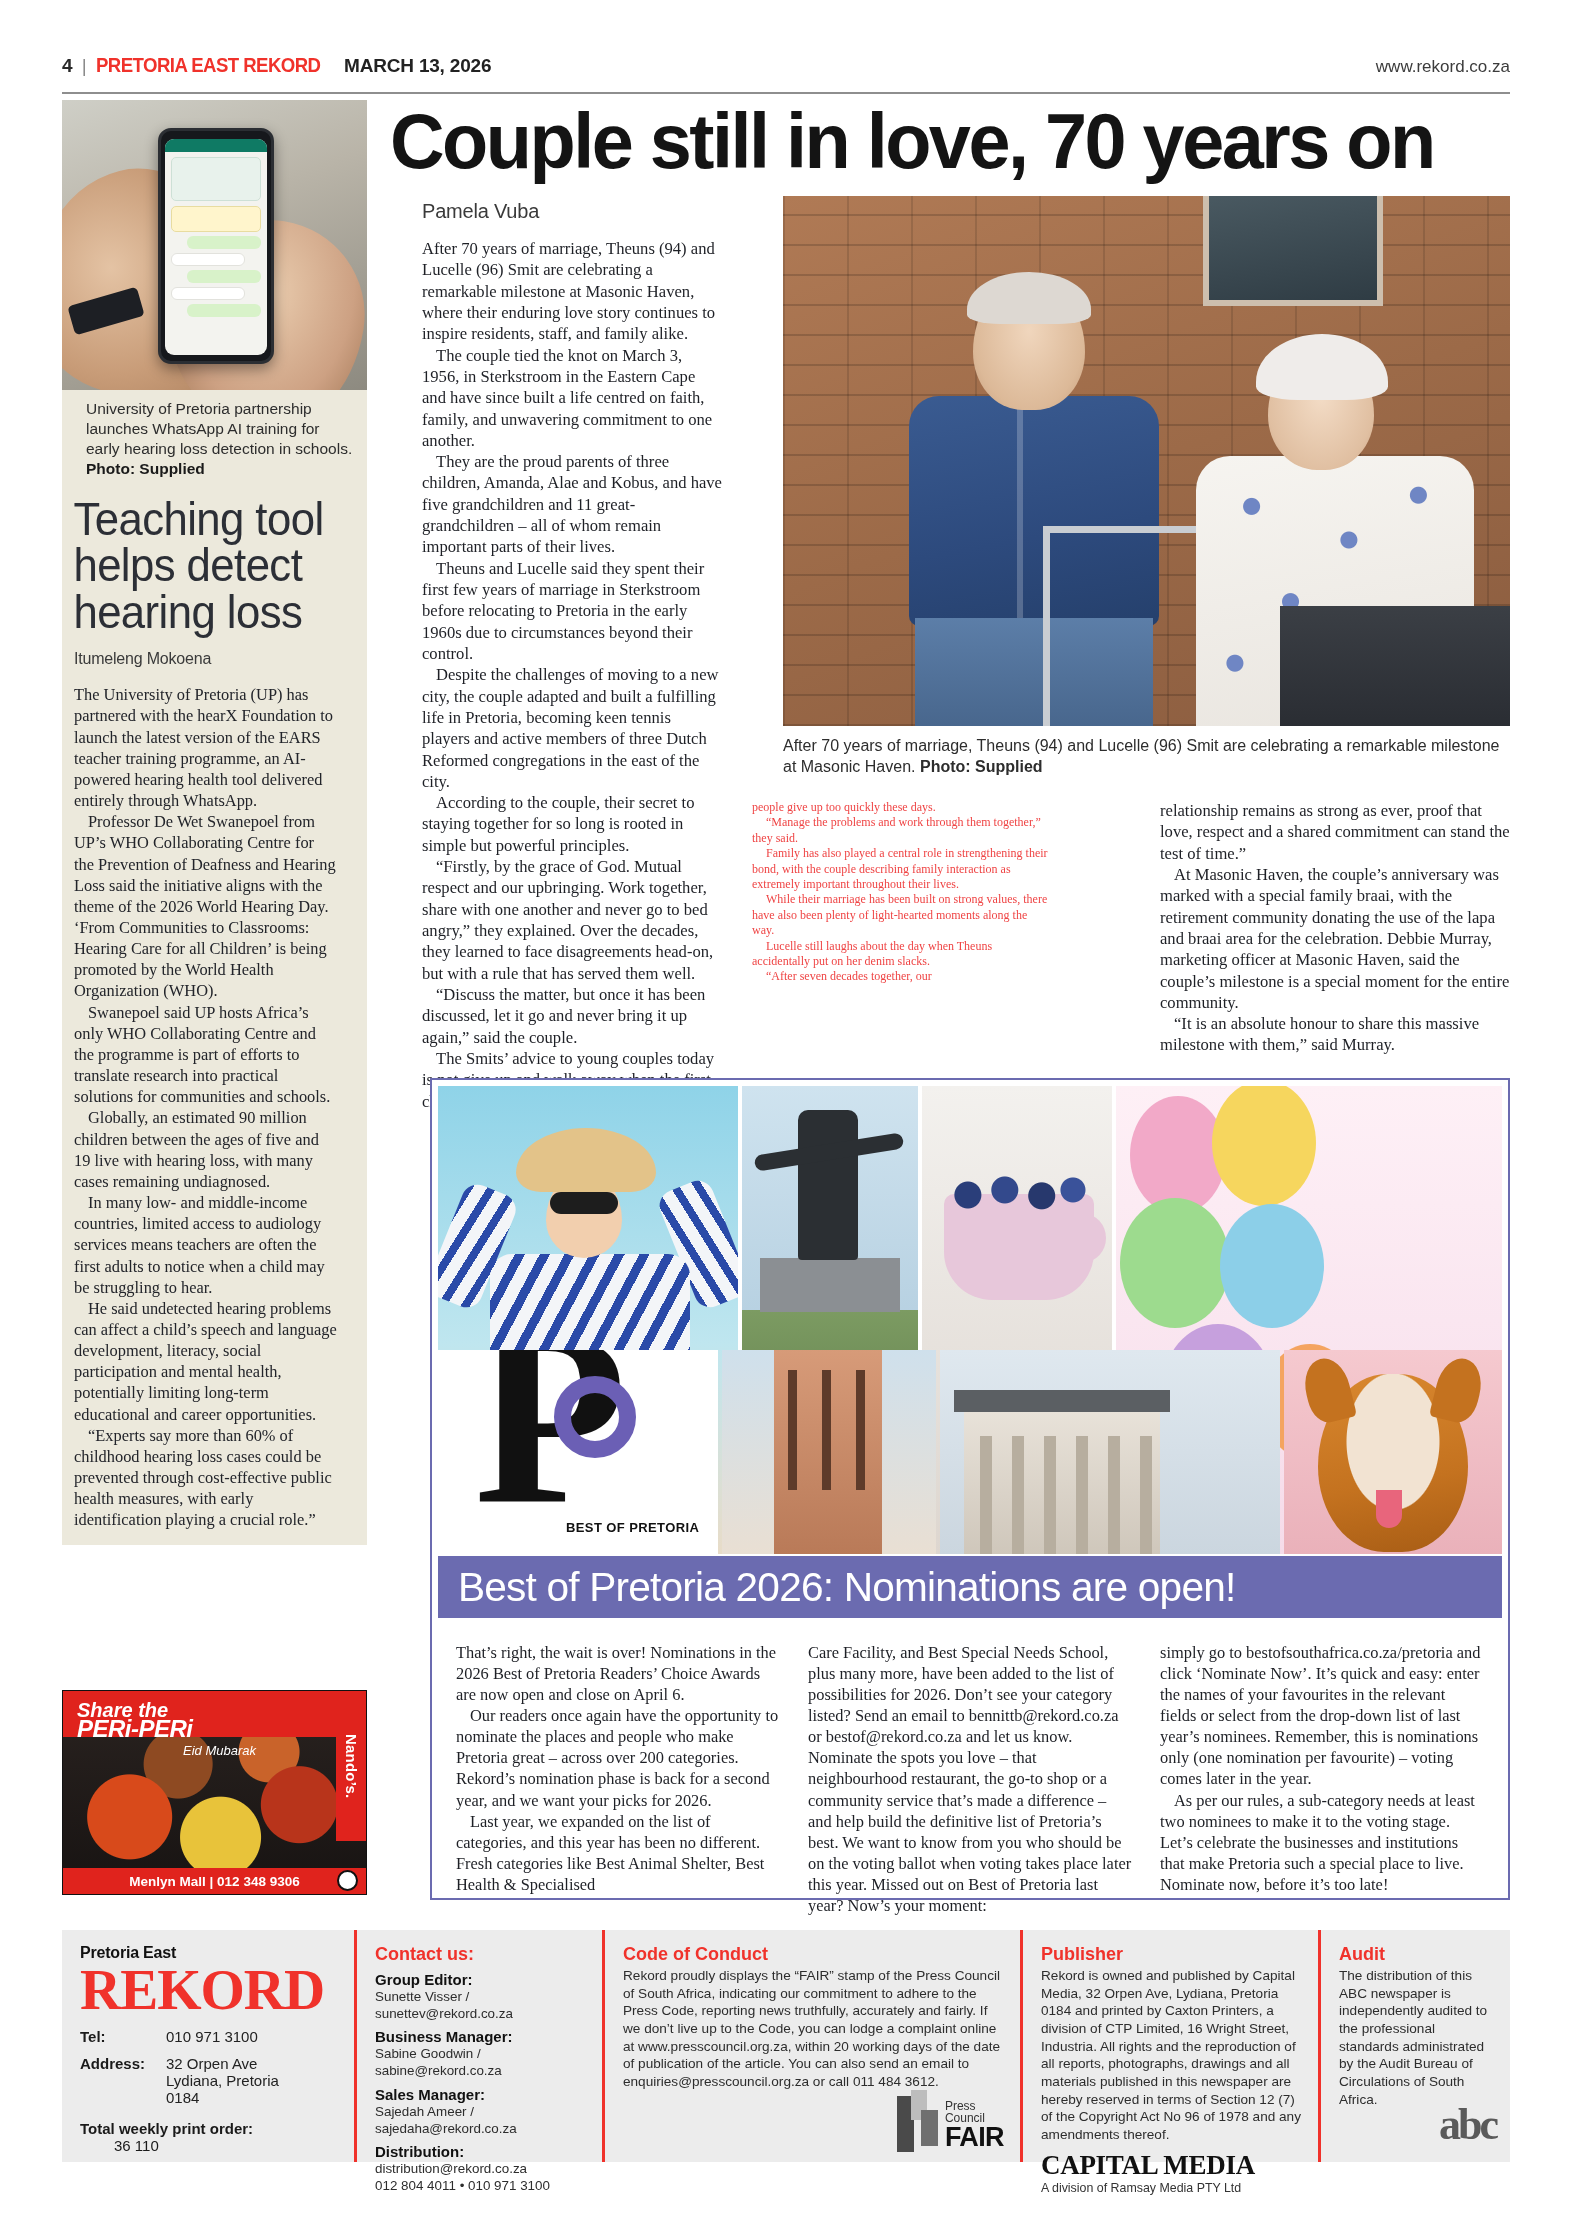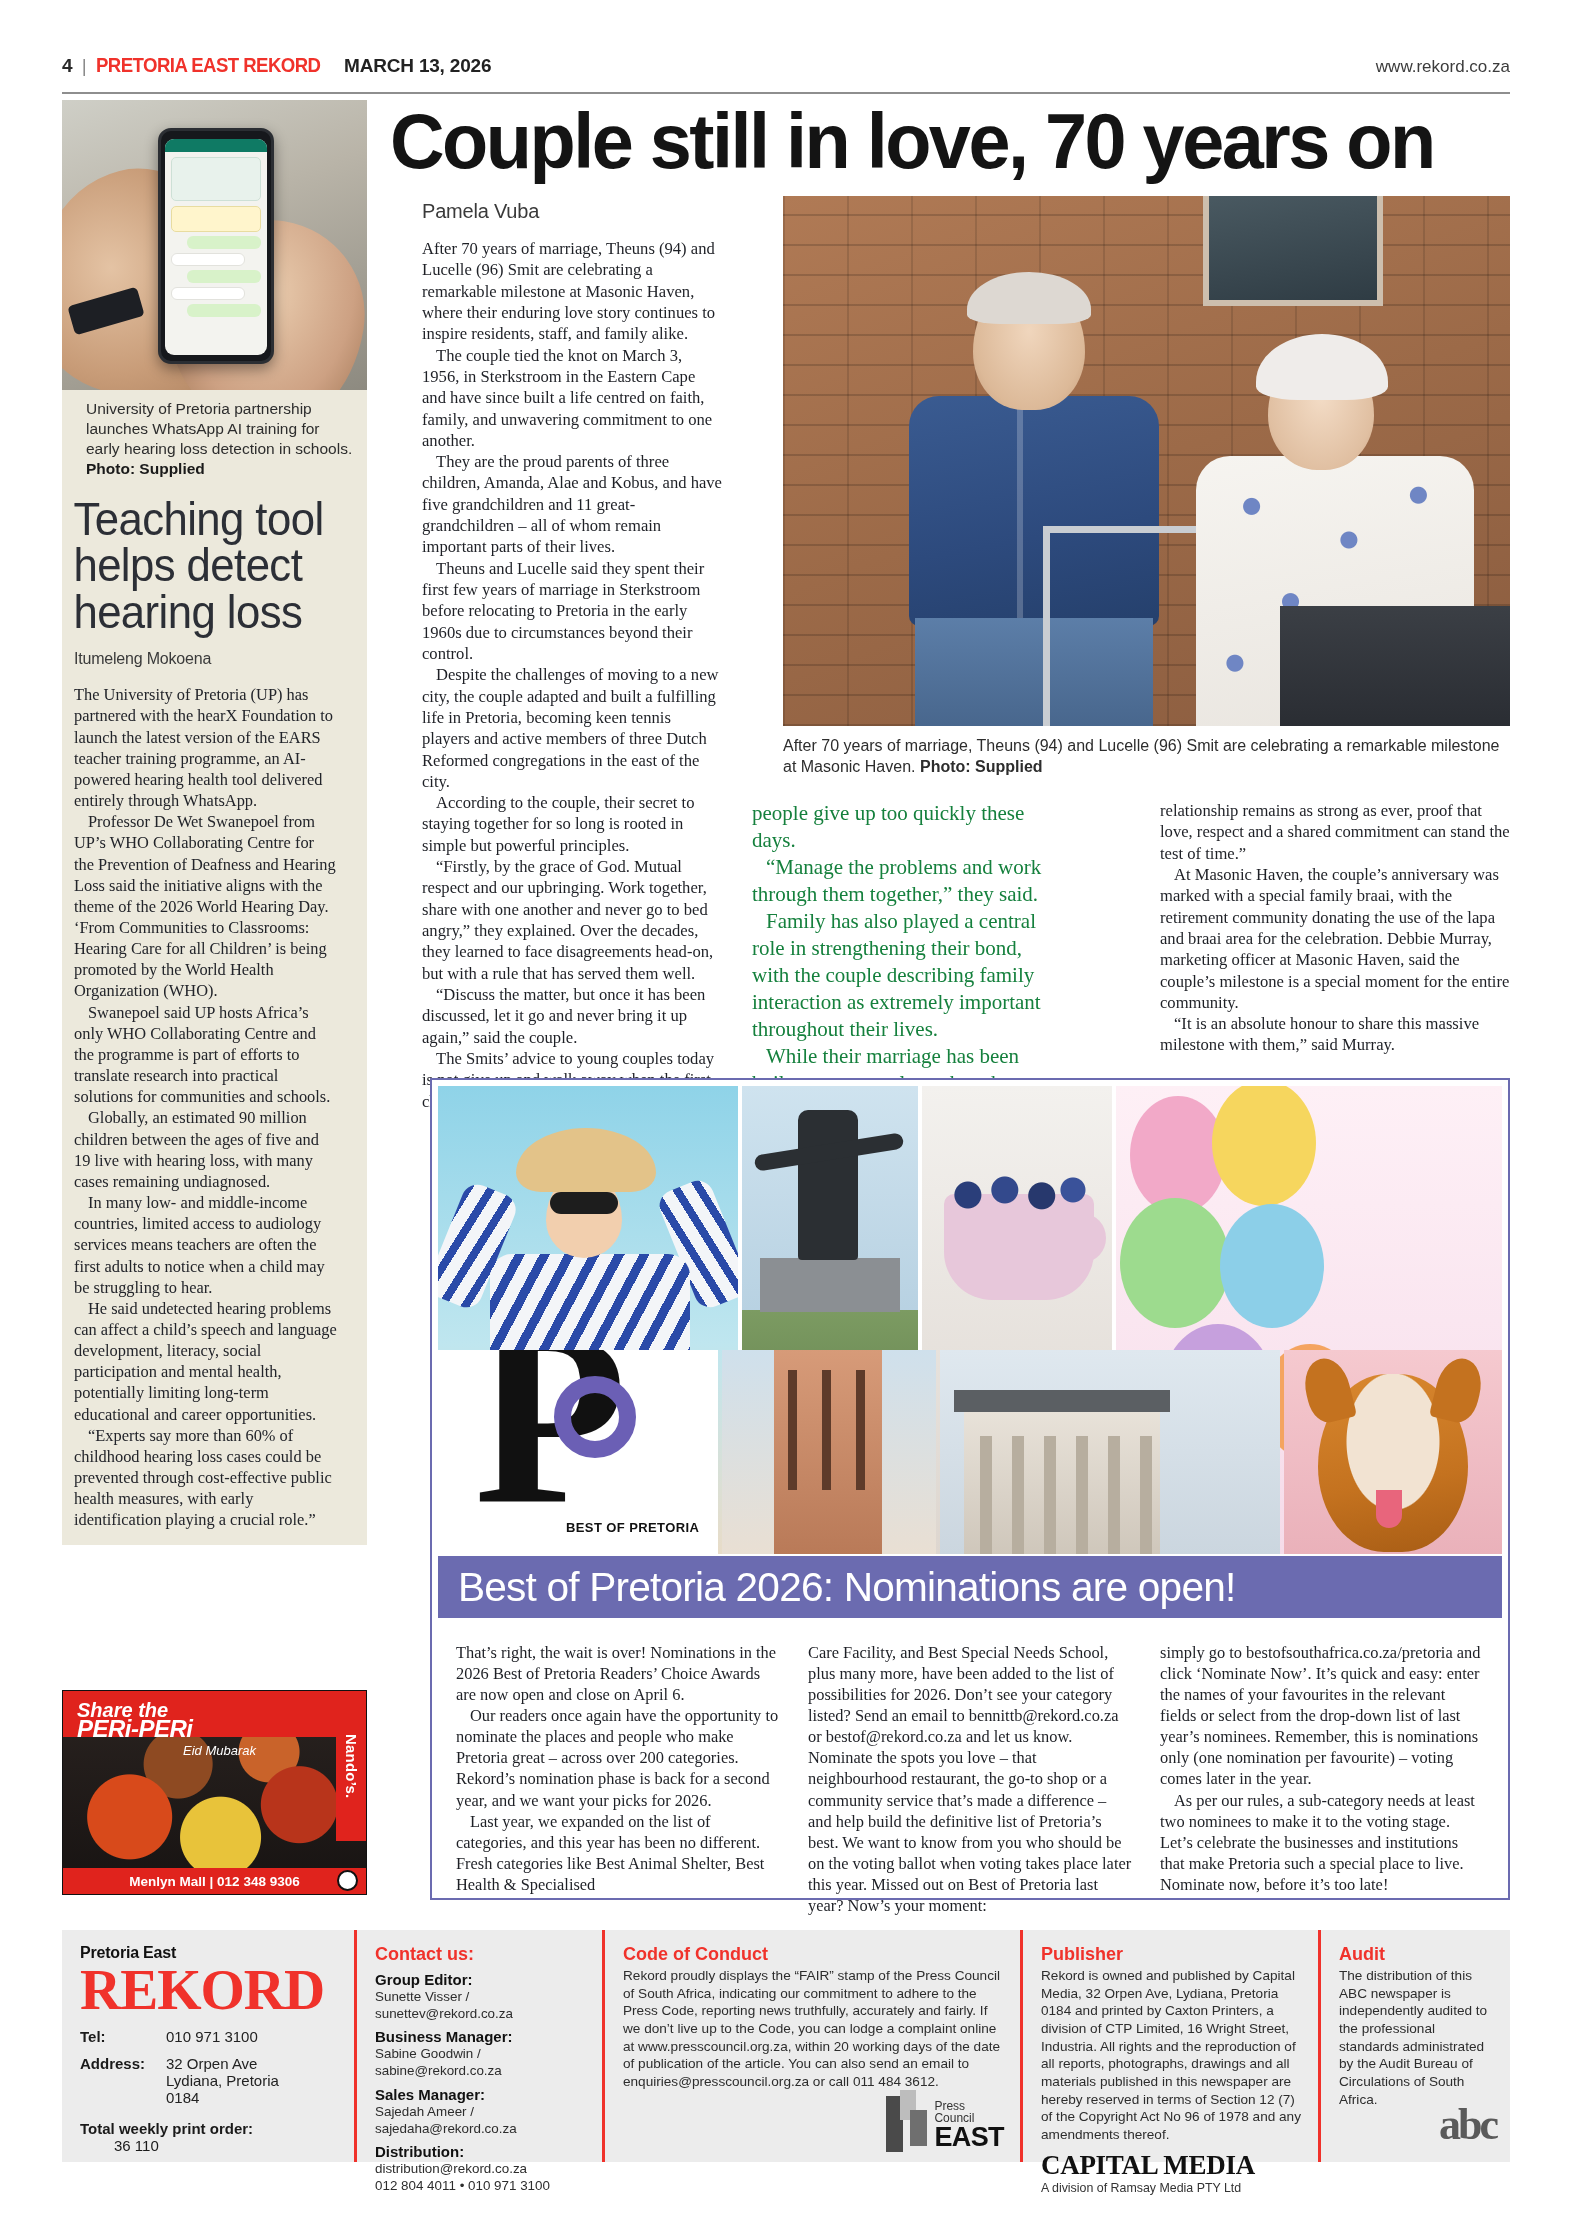--- a/index.html
+++ b/index.html
@@ -185,21 +185,21 @@
     background: linear-gradient(180deg,#3b3f45 0%,#2a2d33 100%); }
 
   .photo-cap {
     position: absolute; left: 783px; top: 736px; width: 727px;
     font-size: 16px; line-height: 1.30; color: #2d2d2d;
   }
   .photo-cap b { font-weight: 700; }
 
   
   .colB { position:absolute; left:752px; top:800px; width:300px;
-    font-family:"Liberation Serif", serif; font-size:21px; line-height:1.285; color:#15803d; }
+    font-family:"Liberation Serif", serif; font-size:12px; line-height:1.285; color:#ef4444; }
   .colD { position:absolute; left:1160px; top:800px; width:350px;
     font-family:"Liberation Serif", serif; font-size:16.6px; line-height:1.285; color:#1e2026; }
 
   
   .bop {
     position: absolute; left: 430px; top: 1078px; width: 1080px; height: 822px;
     border: 2px solid #6b6bb0; background: #ffffff;
   }
   .bop-collage { position:absolute; left:6px; top:6px; right:6px; height:468px; display:flex; gap:4px; overflow:hidden; background:#fff;}
   .cl-1 { flex: 0 0 300px; position:relative; background: linear-gradient(180deg,#8fd3e8 0%,#bfe6ef 55%,#e8dcc8 100%); overflow:hidden;}
@@ -537,21 +537,21 @@
       <div class="f-body">Rekord proudly displays the “FAIR” stamp of the Press Council of South Africa, indicating our commitment to adhere to the Press Code, reporting news truthfully, accurately and fairly. If we don’t live up to the Code, you can lodge a complaint online at www.presscouncil.org.za, within 20 working days of the date of publication of the article. You can also send an email to enquiries@presscouncil.org.za or call 011 484 3612.</div>
       <div class="fair">
         <div class="fair-mark">
           <i class="fair-a"></i>
             <i class="fair-b"></i>
             <i class="fair-c"></i>
         </div>
         <div class="fair-txt">
           <span class="s" style="white-space:pre-line">Press
 Council</span>
-          <span class="l">EAST</span>
+          <span class="l">FAIR</span>
         </div>
       </div>
     </div>
 
     <div class="f-col f-4">
       <div class="f-h">Publisher</div>
       <div class="f-body">Rekord is owned and published by Capital Media, 32 Orpen Ave, Lydiana, Pretoria 0184 and printed by Caxton Printers, a division of CTP Limited, 16 Wright Street, Industria. All rights and the reproduction of all reports, photographs, drawings and all materials published in this newspaper are hereby reserved in terms of Section 12 (7) of the Copyright Act No 96 of 1978 and any amendments thereof.</div>
       <div class="f-capmedia">CAPITAL MEDIA</div>
       <div class="f-capsub">A division of Ramsay Media PTY Ltd</div>
     </div>

